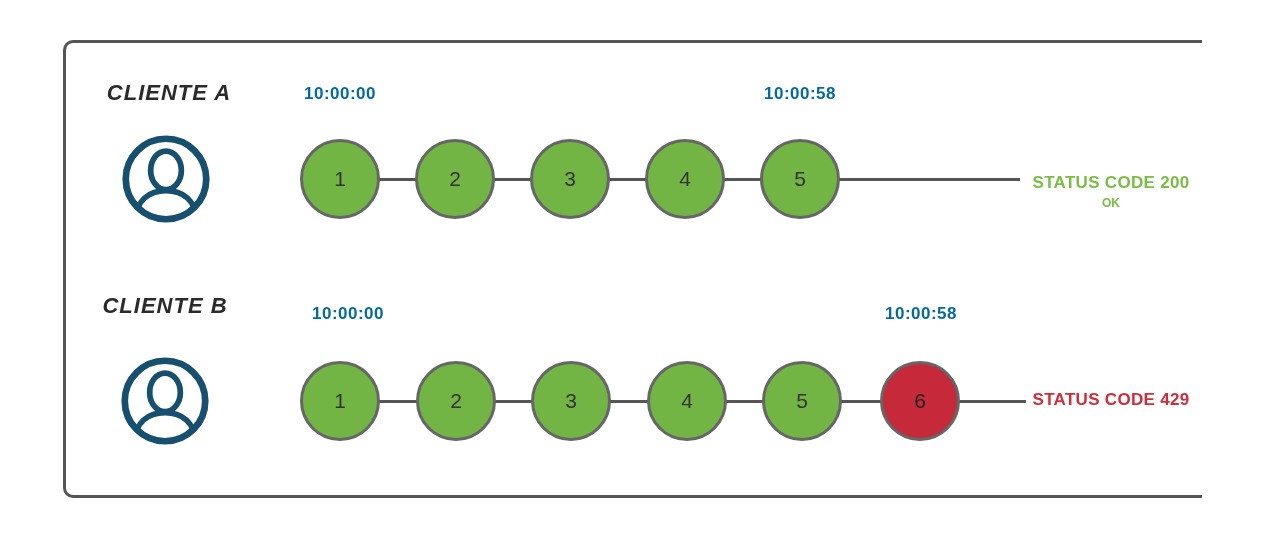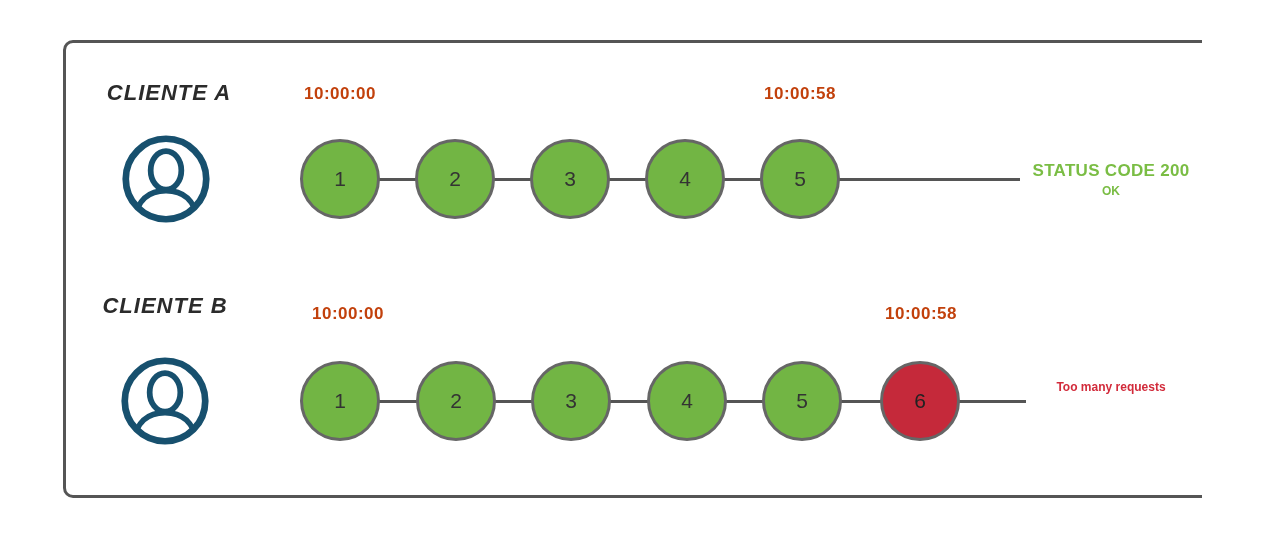--- a/index.html
+++ b/index.html
@@ -29,21 +29,21 @@
     letter-spacing: 1px;
     color: #2b2b2b;
   }
   .timestamp {
     position: absolute;
     width: 120px;
     text-align: center;
     font-size: 17px;
     font-weight: bold;
     letter-spacing: 0.5px;
-    color: #c2410c;
+    color: #0369a1;
   }
   .tline {
     position: absolute;
     height: 3px;
     background: #555555;
   }
   .circle {
     position: absolute;
     width: 74px; height: 74px;
     border: 3px solid #666666;
@@ -57,21 +57,21 @@
   }
   .circle.success { background: #72B544; }
   .circle.rate-limited { background: #C5293A; color: #222222; }
   .status {
     position: absolute;
     width: 210px;
     text-align: center;
     font-weight: bold;
     line-height: 21px;
   }
-  .status .l1 { font-size: 17px; letter-spacing: 0.3px; }
+  .status .l1 { font-size: 17px; letter-spacing: 0.3px; margin-top: 12px; }
   .status .l2 { font-size: 12px; }
   .status.ok { color: #7ABD44; }
   .status.error { color: #D22B3B; }
   .user-icon { position: absolute; }
 </style>
 </head>
 <body>
 
 <div class="canvas">
   <div class="frame"></div>
@@ -124,15 +124,15 @@
   <div class="tline" style="left:340px; top:400px; width:686px"></div>
 
   <div class="circle success" style="left:300px; top:361px">1</div>
   <div class="circle success" style="left:416px; top:361px">2</div>
   <div class="circle success" style="left:531px; top:361px">3</div>
   <div class="circle success" style="left:647px; top:361px">4</div>
   <div class="circle success" style="left:762px; top:361px">5</div>
   <div class="circle rate-limited" style="left:880px; top:361px">6</div>
 
   <div class="status error" style="left:1006px; top:377px">
-    <div class="l2">Too many requests</div>
+    <div class="l1">STATUS CODE 429</div>
   </div>
 </div>
 
 </body></html>

